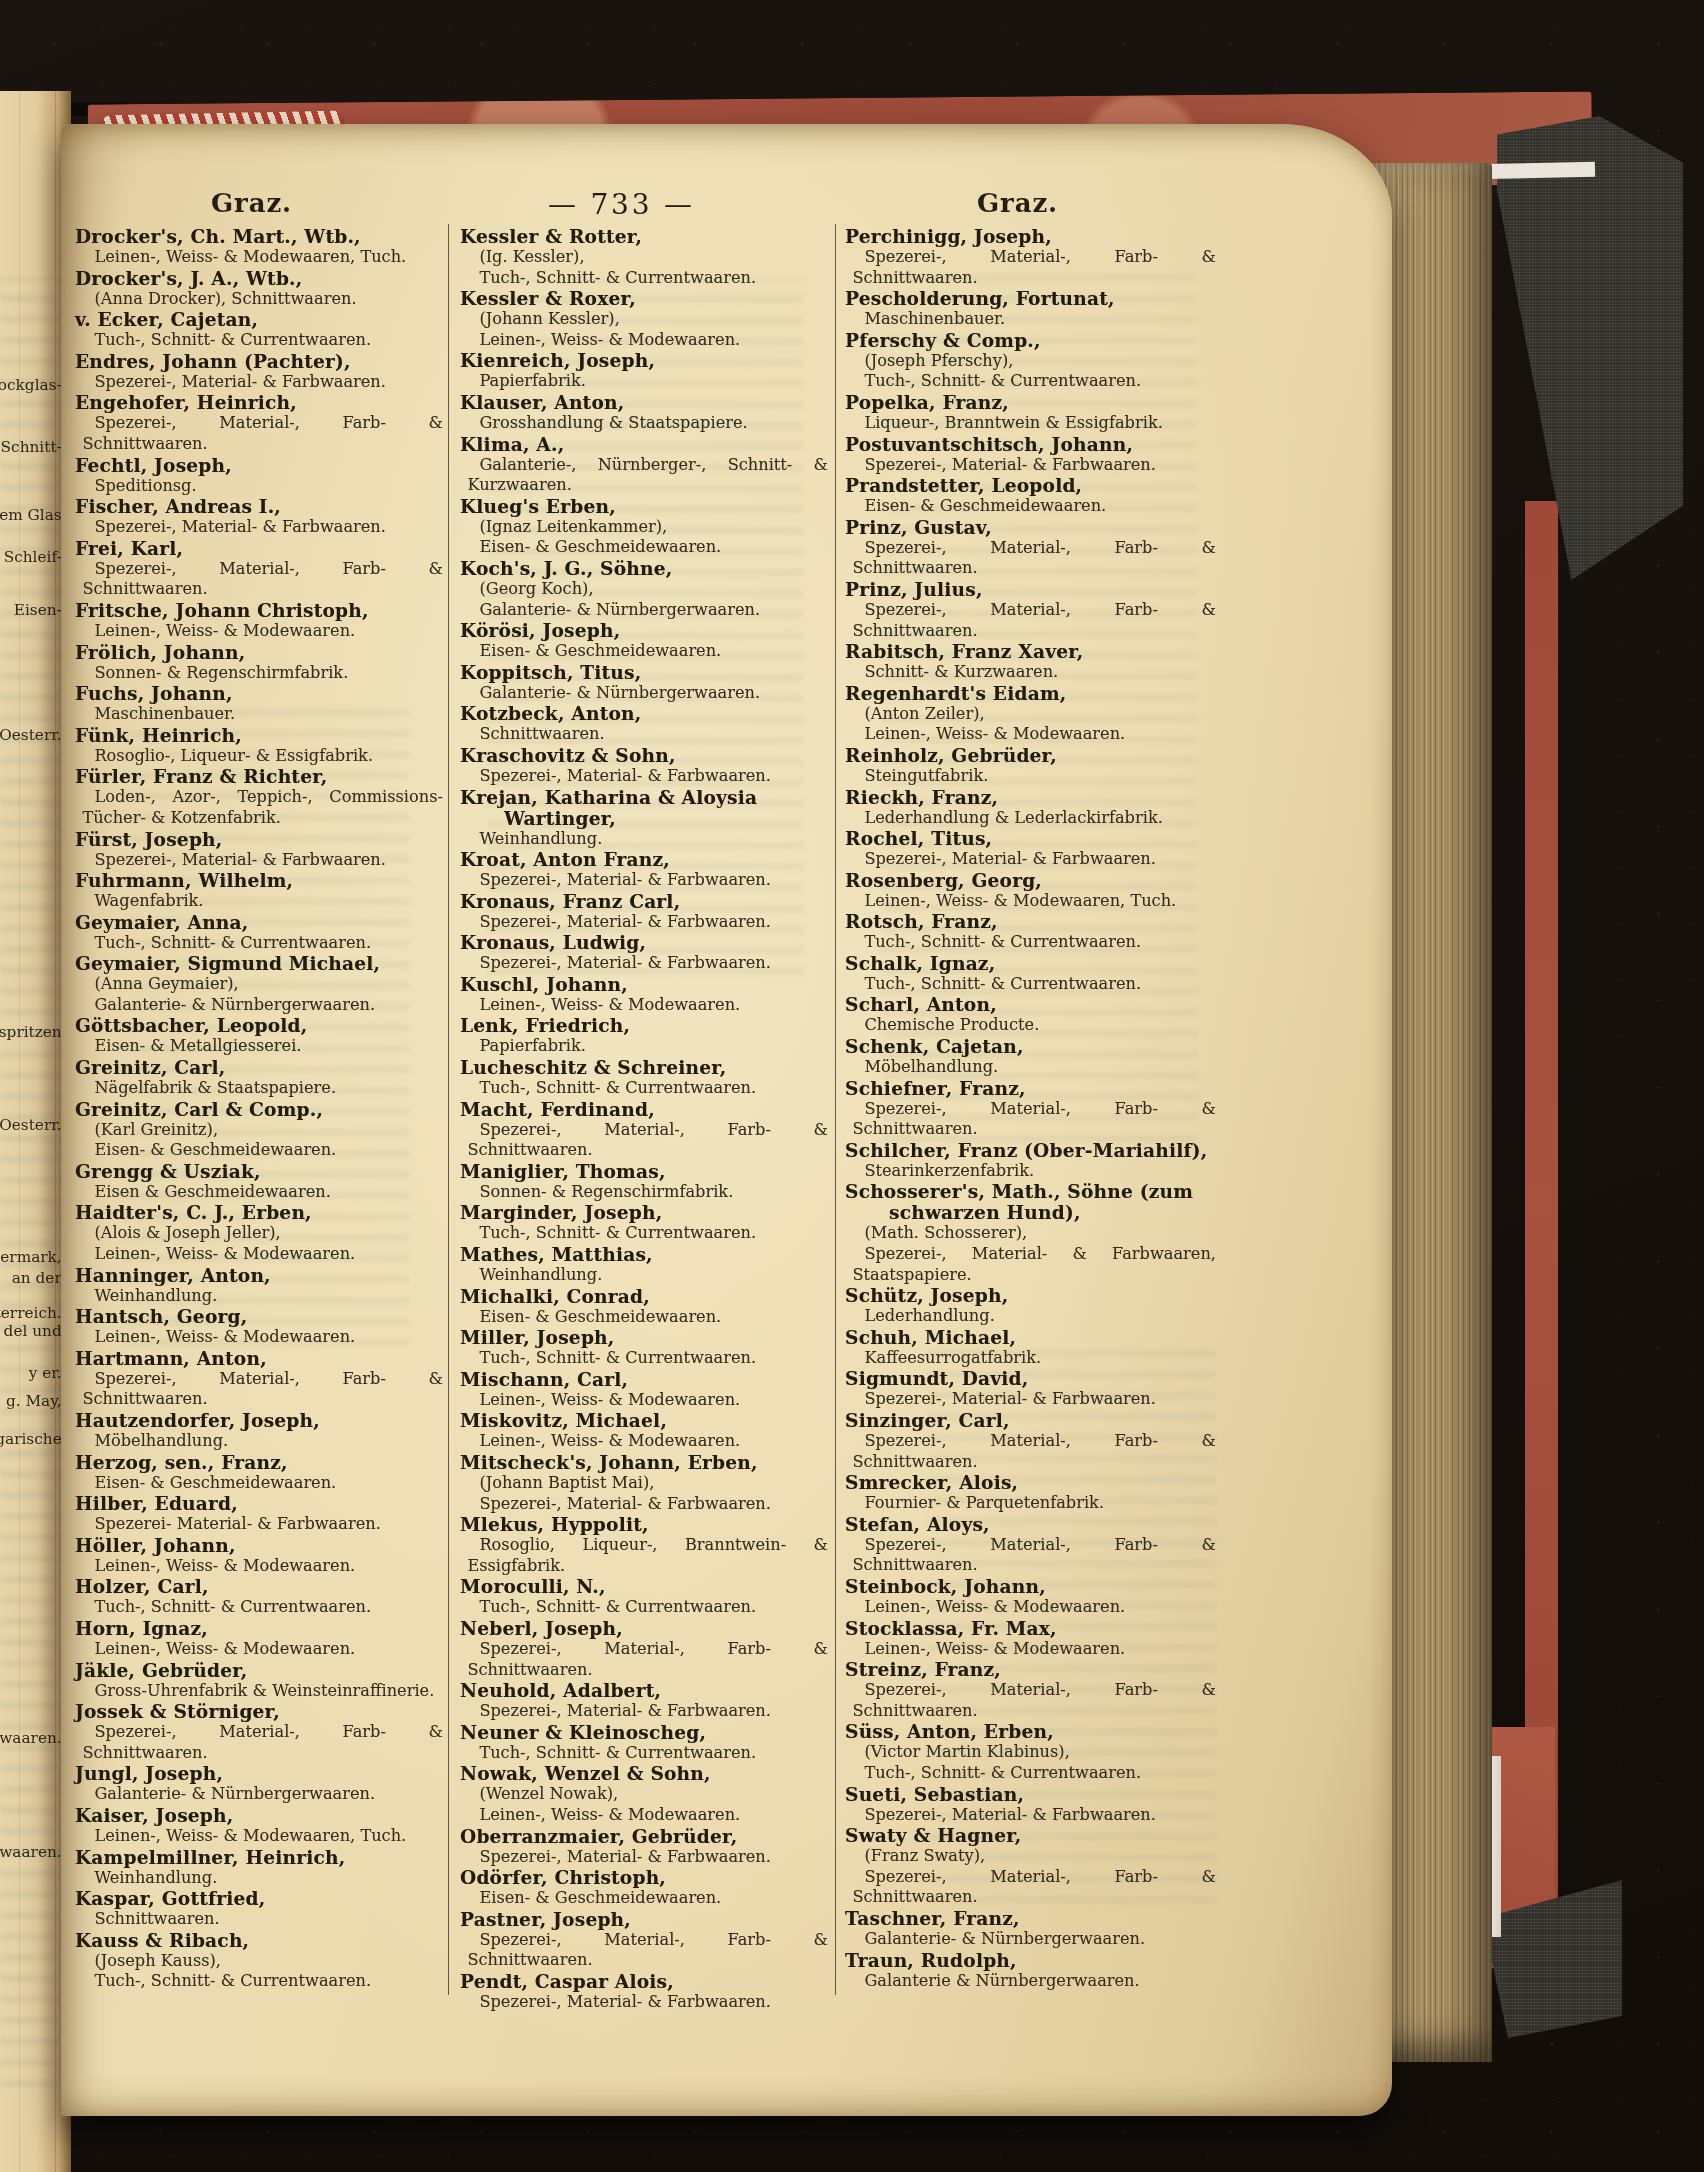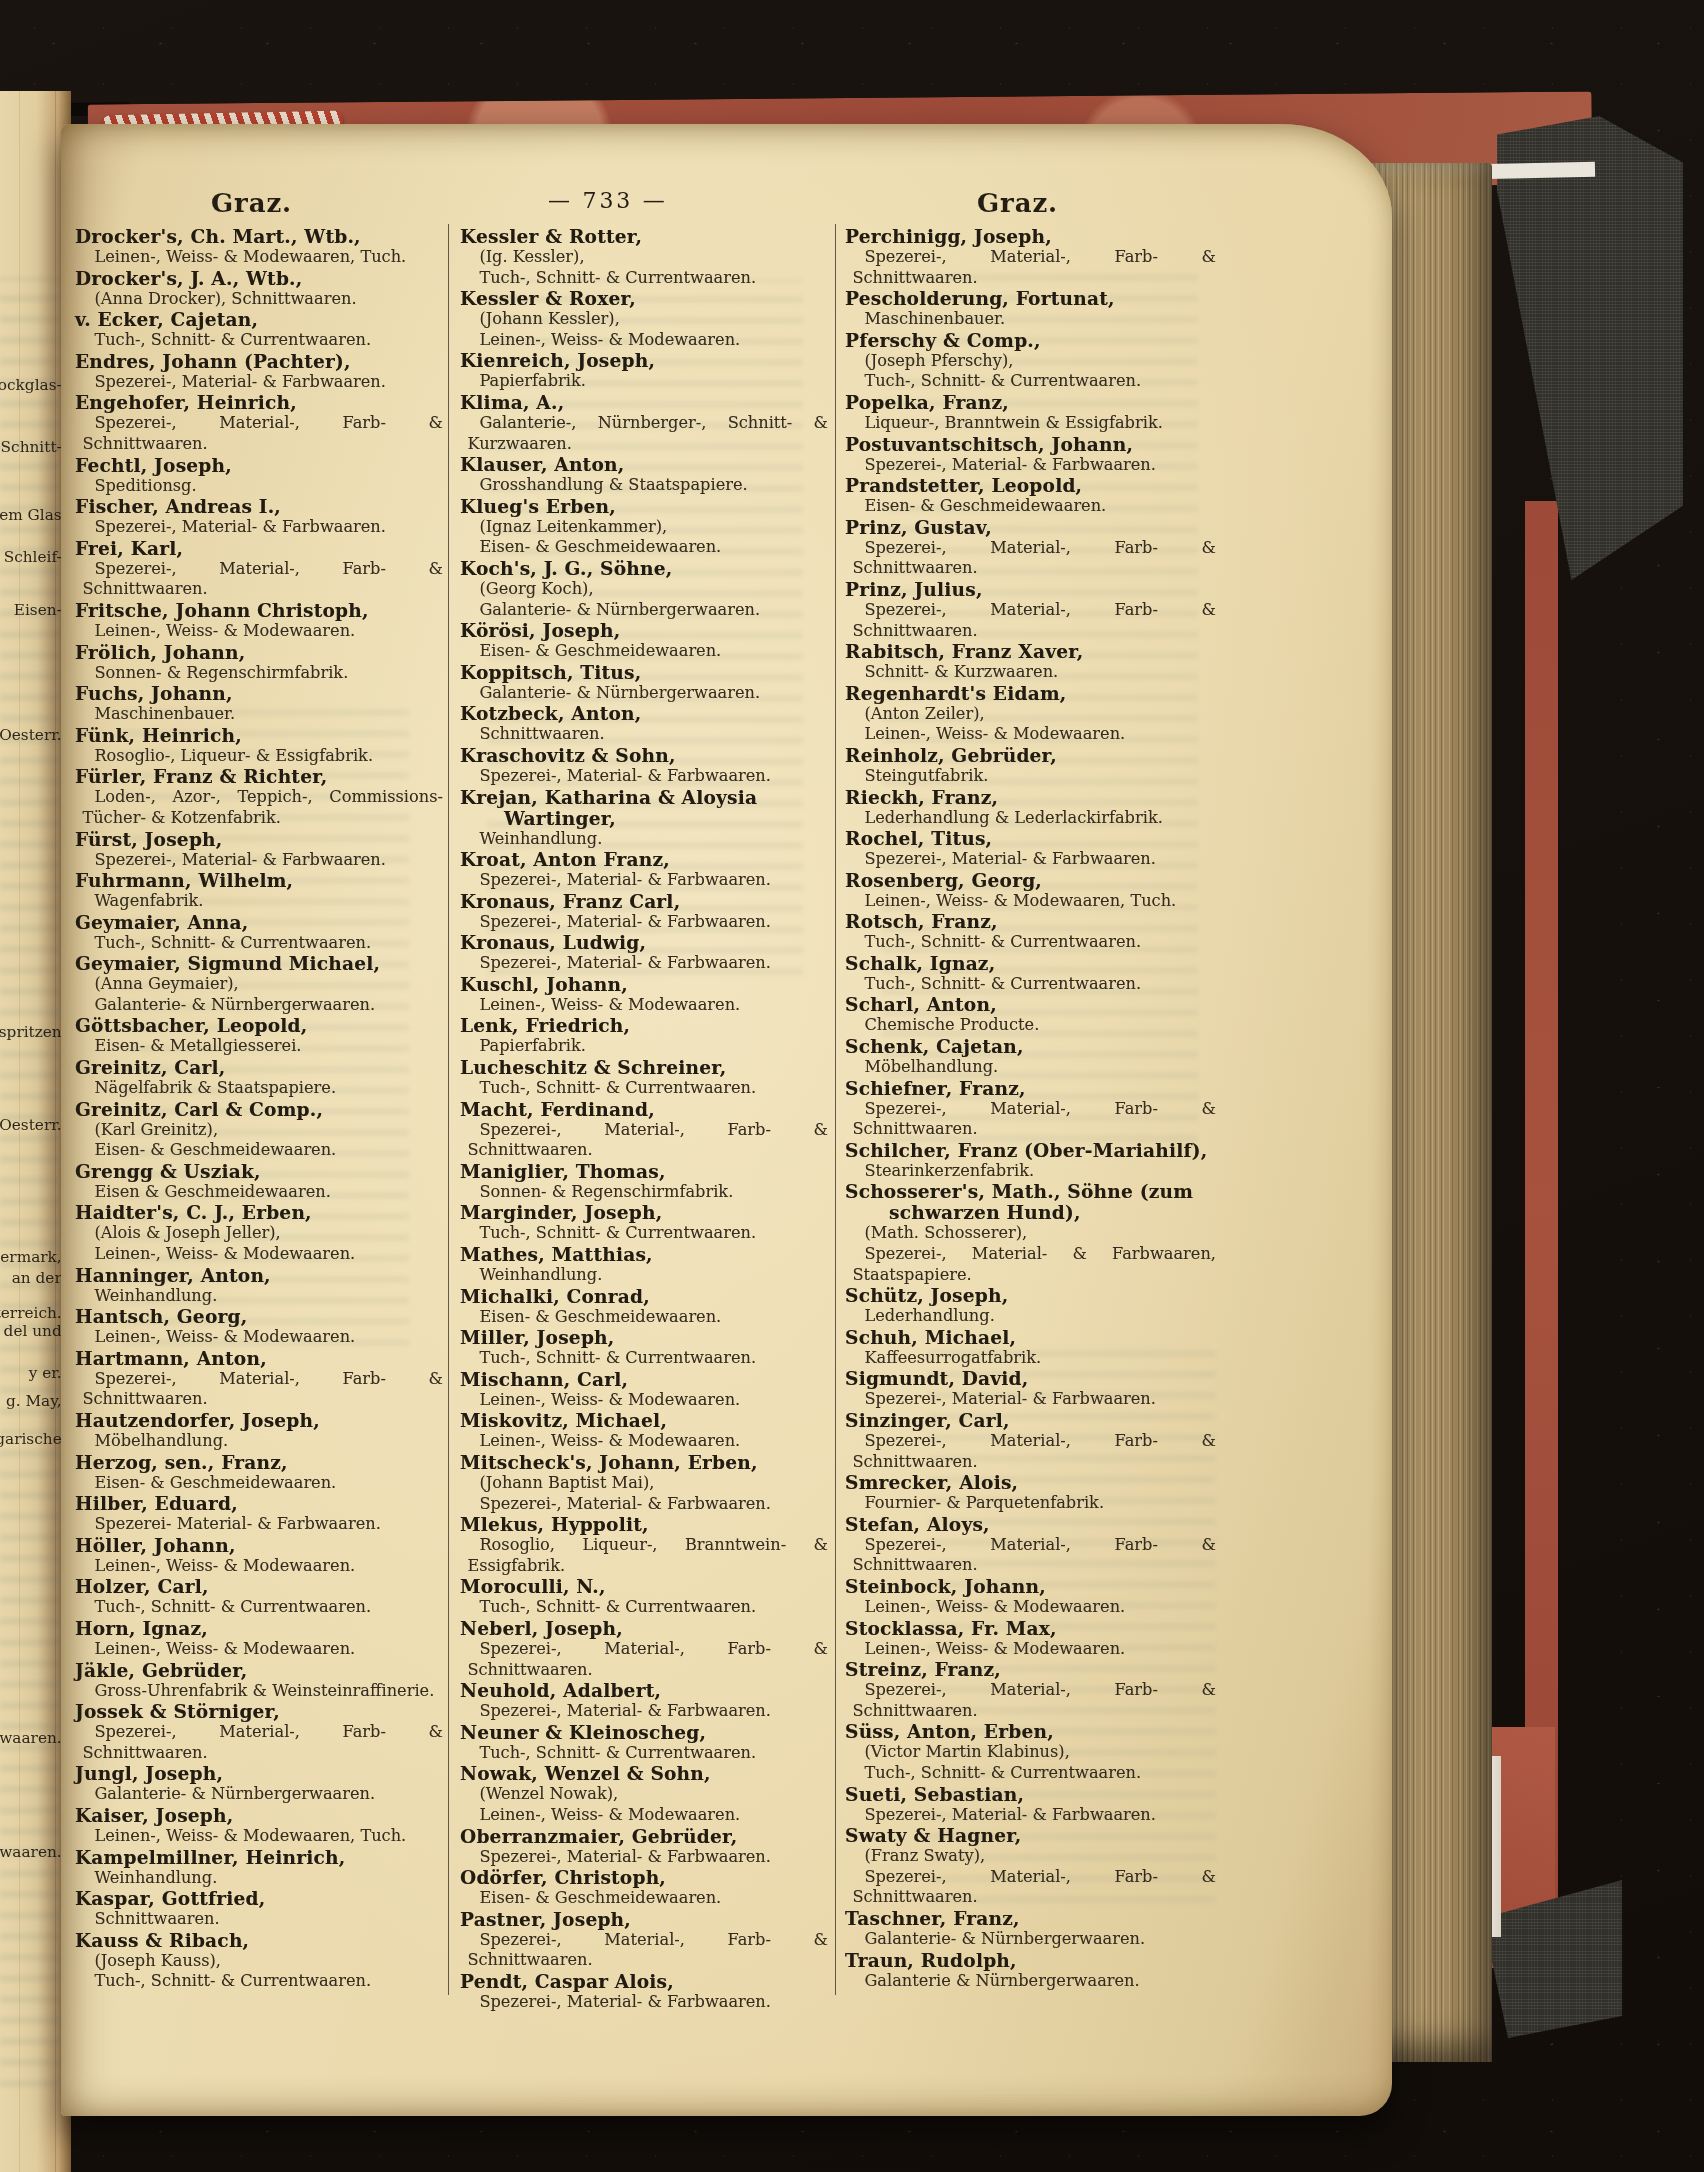--- a/index.html
+++ b/index.html
@@ -50,21 +50,21 @@
   .page-current{position:absolute;left:61px;top:124px;width:1331px;height:1992px;
     background:
       radial-gradient(ellipse at 48% 40%, rgba(255,248,222,.35), transparent 70%),
       linear-gradient(105deg,#cdb489 0%,#e4d2a4 5%,#ecdcb1 28%,#ead8ab 68%,#decb9b 90%,#c9ae7e 100%);
     border-radius:7.4px 111px 32.5px 4.6px / 7.4px 93px 32.5px 4.6px;
     box-shadow:0 16.7px 32.5px rgba(0,0,0,.55), inset 19.5px 0 42px -11px rgba(96,66,24,.5), inset 0 13px 28px -9.3px rgba(120,90,40,.45), inset 0 -16px 32.5px -12px rgba(120,90,40,.4);}
   .ghost{position:absolute;filter:blur(1.9px);opacity:.55;pointer-events:none;
     background:repeating-linear-gradient(0deg,rgba(118,130,114,.16) 0 7.4px,transparent 7.4px 21px);}
   
   .hdr{position:absolute;top:188px;font-weight:700;font-size:26px;color:#241d13;letter-spacing:0.9px;}
-  .hdr-center{font-weight:400;letter-spacing:2.8px;font-size:22px;}
+  .hdr-center{font-weight:400;letter-spacing:2.8px;font-size:28px;}
   .rule{position:absolute;top:224px;width:1.4px;height:1771px;background:rgba(44,36,25,.72);}
   .col{position:absolute;top:226px;color:#262017;}
   .entry .n{font-weight:700;font-size:18.6px;line-height:21px;padding-left:44px;text-indent:-44px;
     letter-spacing:0.2px;color:#221b12;text-shadow:0 0 0.5px rgba(40,30,18,.35);}
   .entry .d{font-size:16.2px;line-height:20.6px;padding-left:7.4px;text-indent:12px;
     text-align:justify;color:#352c1f;text-shadow:0 0 0.5px rgba(50,40,25,.25);}
 </style>
 </head>
 <body>
 
@@ -285,26 +285,26 @@
       <div class="entry">
     <div class="n">Kessler &amp; Roxer,</div>
   <div class="d">(Johann Kessler),</div>
         <div class="d">Leinen-, Weiss- &amp; Modewaaren.</div>
       </div>
       <div class="entry">
     <div class="n">Kienreich, Joseph,</div>
   <div class="d">Papierfabrik.</div>
       </div>
       <div class="entry">
+    <div class="n">Klauser, Anton,</div>
+  <div class="d">Grosshandlung &amp; Staatspapiere.</div>
+      </div>
+      <div class="entry">
     <div class="n">Klima, A.,</div>
   <div class="d">Galanterie-, Nürnberger-, Schnitt- &amp; Kurzwaaren.</div>
-      </div>
-      <div class="entry">
-    <div class="n">Klauser, Anton,</div>
-  <div class="d">Grosshandlung &amp; Staatspapiere.</div>
       </div>
       <div class="entry">
     <div class="n">Klueg's Erben,</div>
   <div class="d">(Ignaz Leitenkammer),</div>
         <div class="d">Eisen- &amp; Geschmeidewaaren.</div>
       </div>
       <div class="entry">
     <div class="n">Koch's, J. G., Söhne,</div>
   <div class="d">(Georg Koch),</div>
         <div class="d">Galanterie- &amp; Nürnbergerwaaren.</div>

